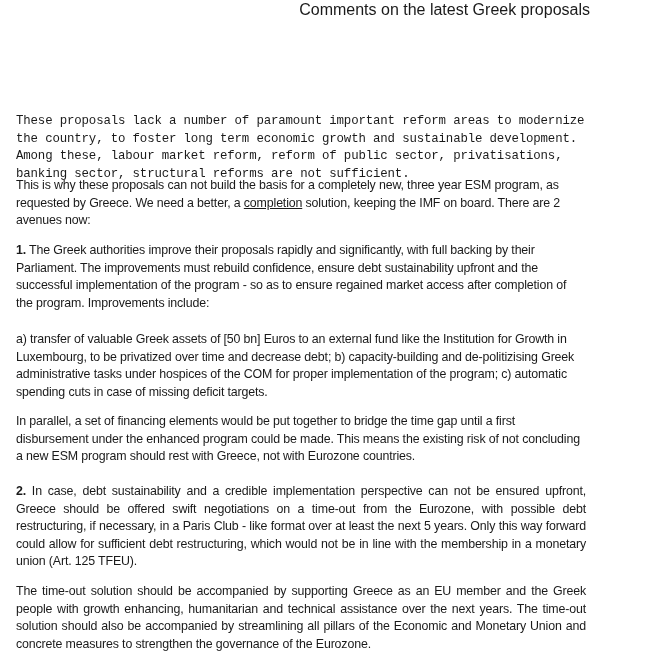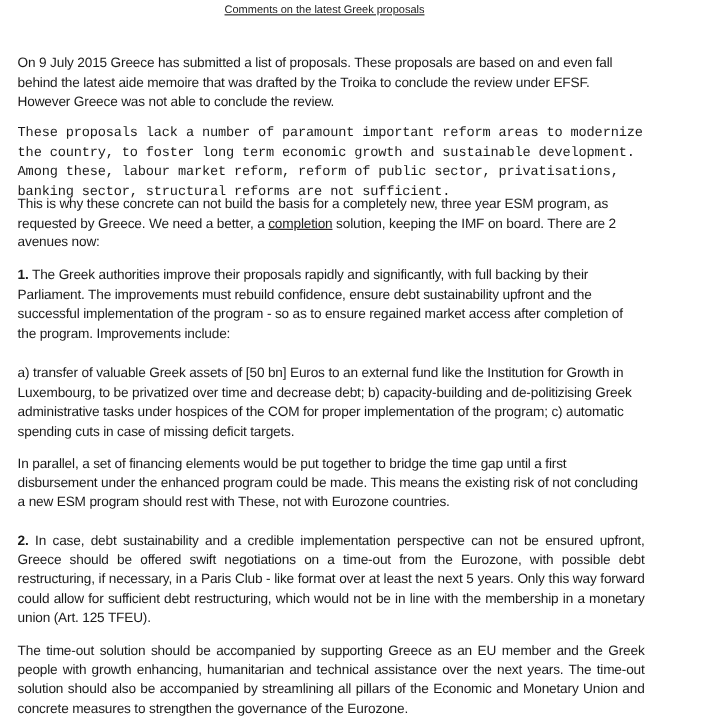--- a/index.html
+++ b/index.html
@@ -4,46 +4,44 @@
 <style>
   html, body { margin: 0; padding: 0; background: #ffffff; }
   body {
     width: 650px; height: 659px; overflow: hidden;
     font-family: "Liberation Sans", sans-serif;
     color: #1a1a1a;
   }
   .page { position: relative; width: 650px; height: 659px; }
   .title {
     position: absolute; top: 2px; left: 0; width: 590px;
-    text-align: center; font-size: 10px; line-height: 16px;
-    text-decoration: underline;
+    text-align: right; font-size: 16px; line-height: 16px;
   }
   .para {
     position: absolute; left: 16px; width: 570px;
     font-size: 12.4px; line-height: 17.6px; margin: 0;
     letter-spacing: -0.15px;
   }
   .para.justify { text-align: justify; text-align-last: left; }
   .u { text-decoration: underline; }
   .b { font-weight: bold; }
 </style>
 </head>
 <body>
 
 <div class="page">
   <div class="title">Comments on the latest Greek proposals</div>
 
-  <p class="para" style="top:49px;">On 9 July 2015 Greece has submitted a list of proposals. These proposals are based on and even fall behind the latest aide memoire that was drafted by the Troika to conclude the review under EFSF. However Greece was not able to conclude the review.</p>
 
   <p class="para" style="top:113px;font-family:Liberation Mono, monospace;">These proposals lack a number of paramount important reform areas to modernize the country, to foster long term economic growth and sustainable development. Among these, labour market reform, reform of public sector, privatisations, banking sector, structural reforms are not sufficient.</p>
 
-  <p class="para" style="top:177px;"><span>This is why these concrete can not build the basis for a completely new, three year ESM program, as requested by Greece. We need a better, a </span><span class="u">completion</span><span> solution, keeping the IMF on board. There are 2 avenues now:</span></p>
+  <p class="para" style="top:177px;"><span>This is why these proposals can not build the basis for a completely new, three year ESM program, as requested by Greece. We need a better, a </span><span class="u">completion</span><span> solution, keeping the IMF on board. There are 2 avenues now:</span></p>
 
   <p class="para" style="top:242px;"><span class="b">1.</span><span> The Greek authorities improve their proposals rapidly and significantly, with full backing by their Parliament. The improvements must rebuild confidence, ensure debt sustainability upfront and the successful implementation of the program - so as to ensure regained market access after completion of the program. Improvements include:</span></p>
 
   <p class="para" style="top:331px;">a) transfer of valuable Greek assets of [50 bn] Euros to an external fund like the Institution for Growth in Luxembourg, to be privatized over time and decrease debt; b) capacity-building and de-politizising Greek administrative tasks under hospices of the COM for proper implementation of the program; c) automatic spending cuts in case of missing deficit targets.</p>
 
-  <p class="para" style="top:413px;">In parallel, a set of financing elements would be put together to bridge the time gap until a first disbursement under the enhanced program could be made. This means the existing risk of not concluding a new ESM program should rest with These, not with Eurozone countries.</p>
+  <p class="para" style="top:413px;">In parallel, a set of financing elements would be put together to bridge the time gap until a first disbursement under the enhanced program could be made. This means the existing risk of not concluding a new ESM program should rest with Greece, not with Eurozone countries.</p>
 
   <p class="para justify" style="top:483px;"><span class="b">2.</span><span> In case, debt sustainability and a credible implementation perspective can not be ensured upfront, Greece should be offered swift negotiations on a time-out from the Eurozone, with possible debt restructuring, if necessary, in a Paris Club - like format over at least the next 5 years. Only this way forward could allow for sufficient debt restructuring, which would not be in line with the membership in a monetary union (Art. 125 TFEU).</span></p>
 
   <p class="para justify" style="top:583px;">The time-out solution should be accompanied by supporting Greece as an EU member and the Greek people with growth enhancing, humanitarian and technical assistance over the next years. The time-out solution should also be accompanied by streamlining all pillars of the Economic and Monetary Union and concrete measures to strengthen the governance of the Eurozone.</p>
 </div>
 
 </body></html>

